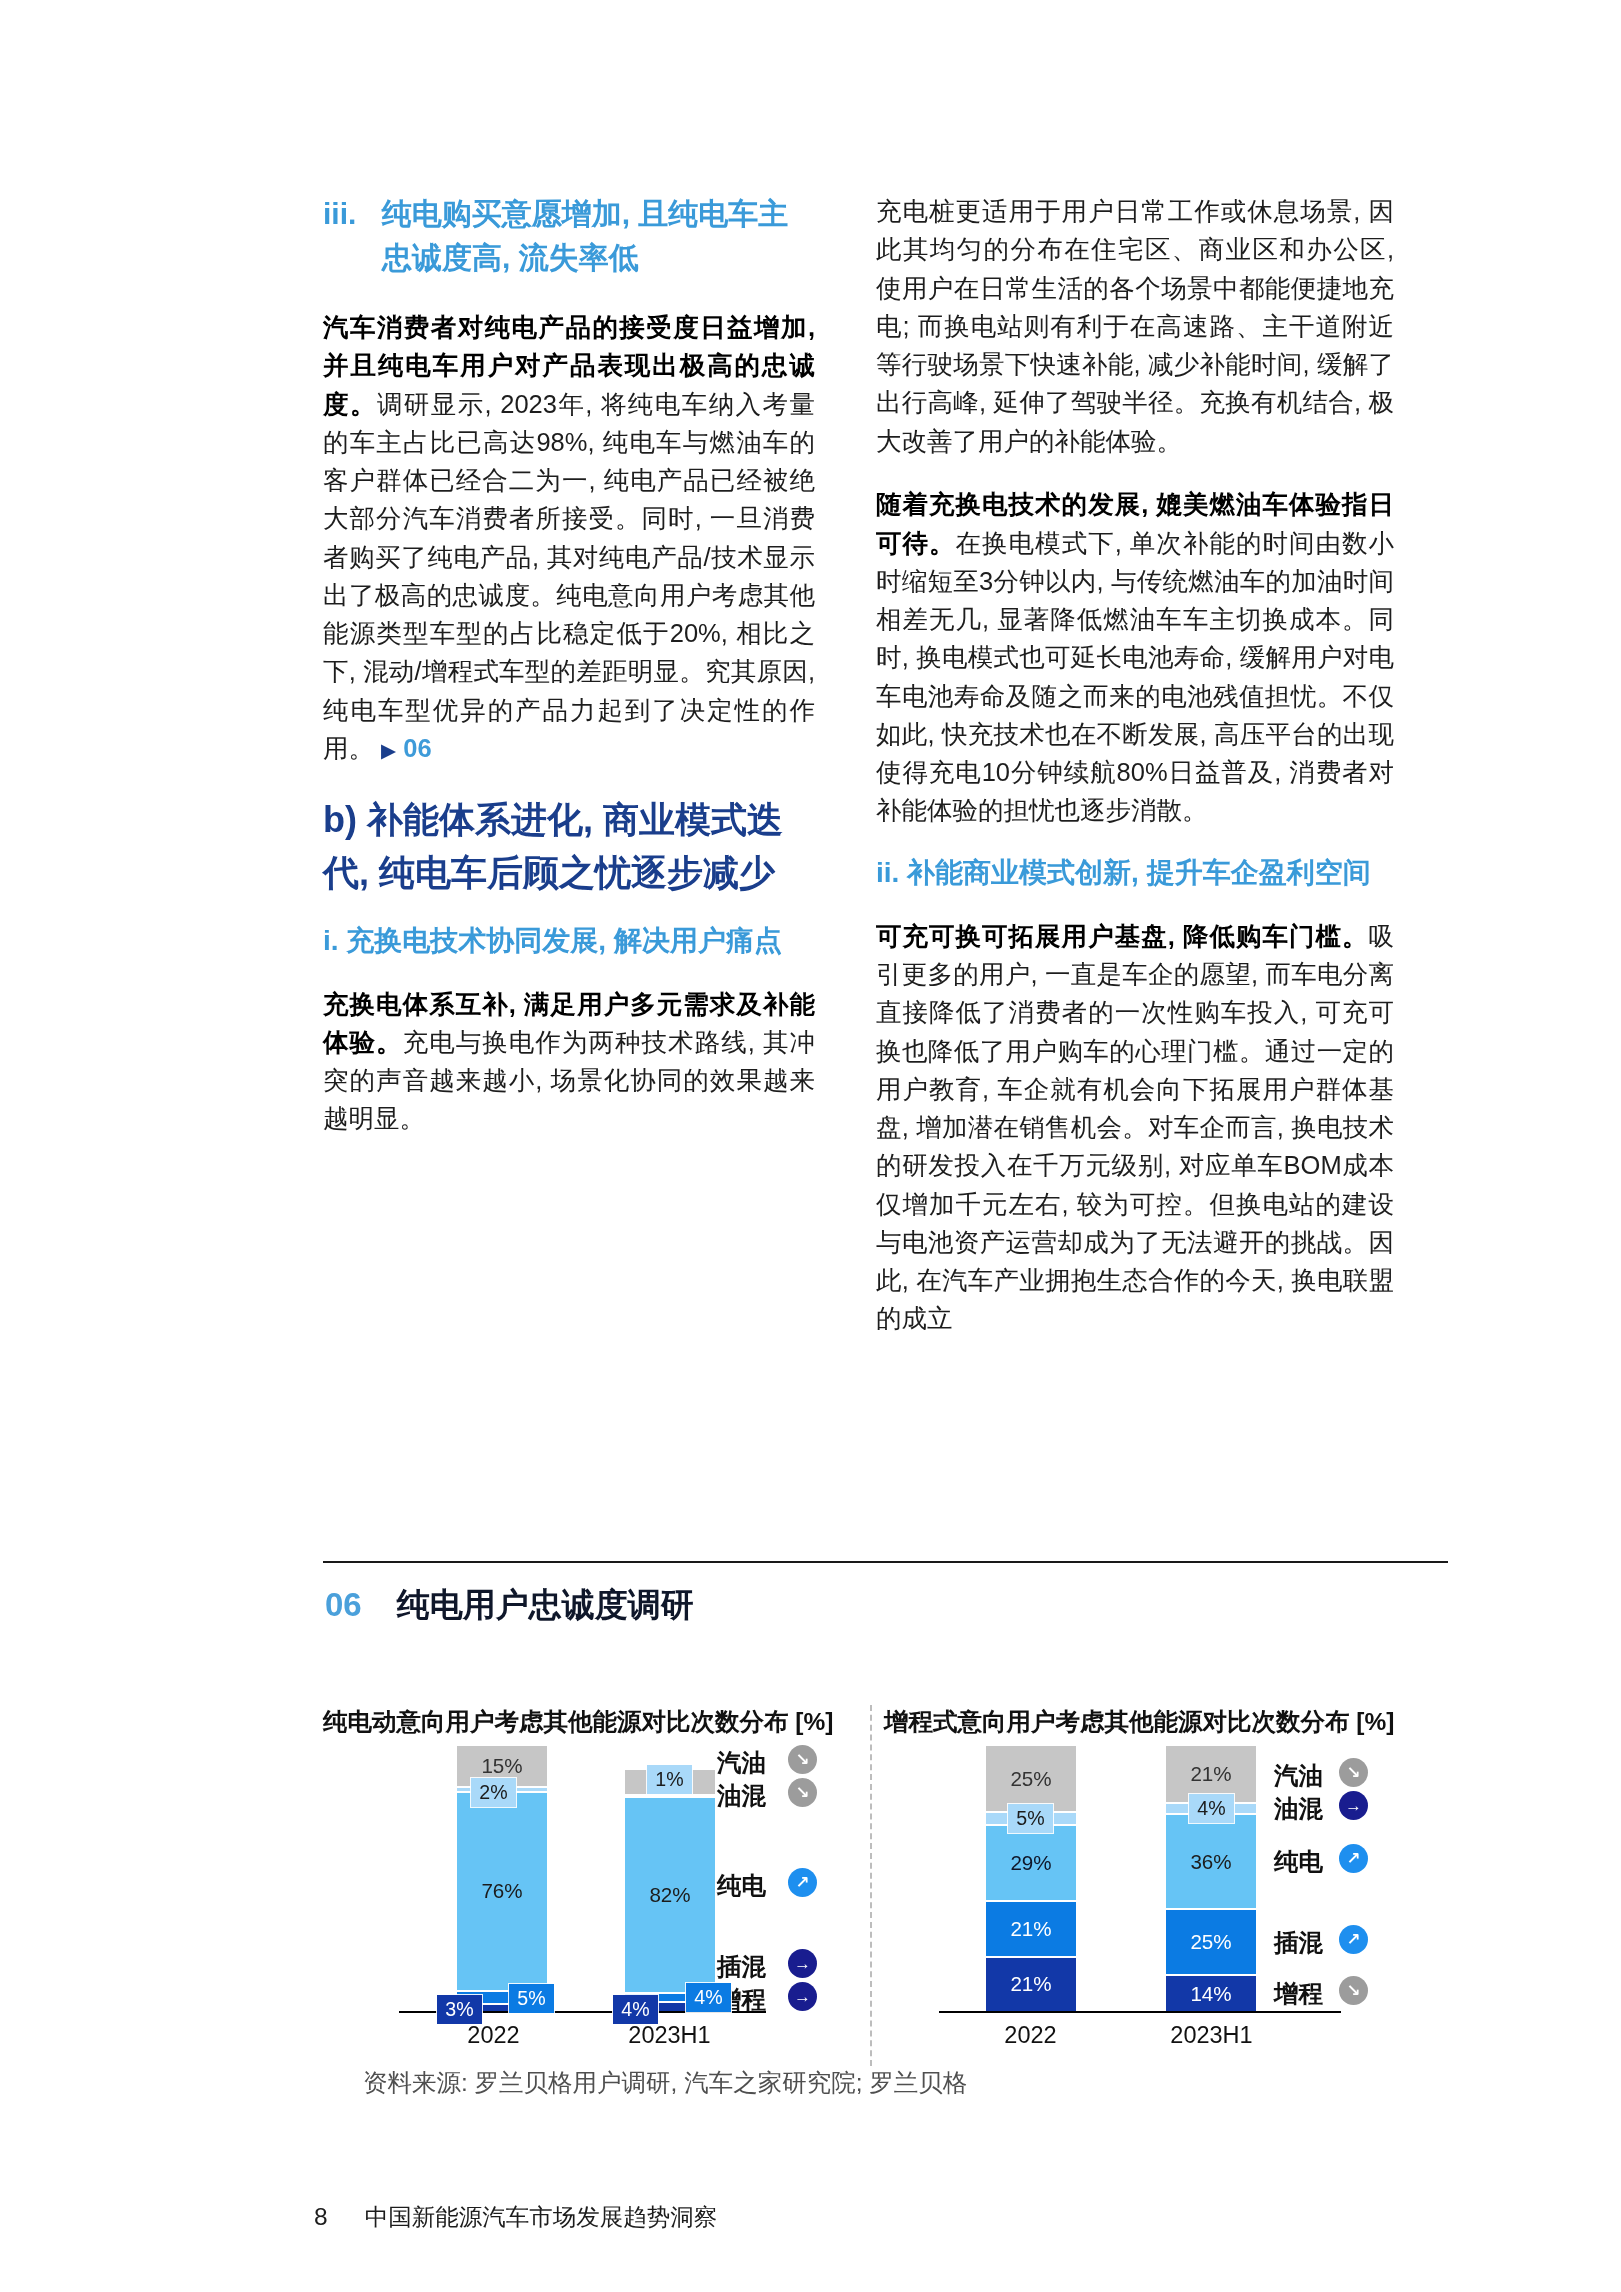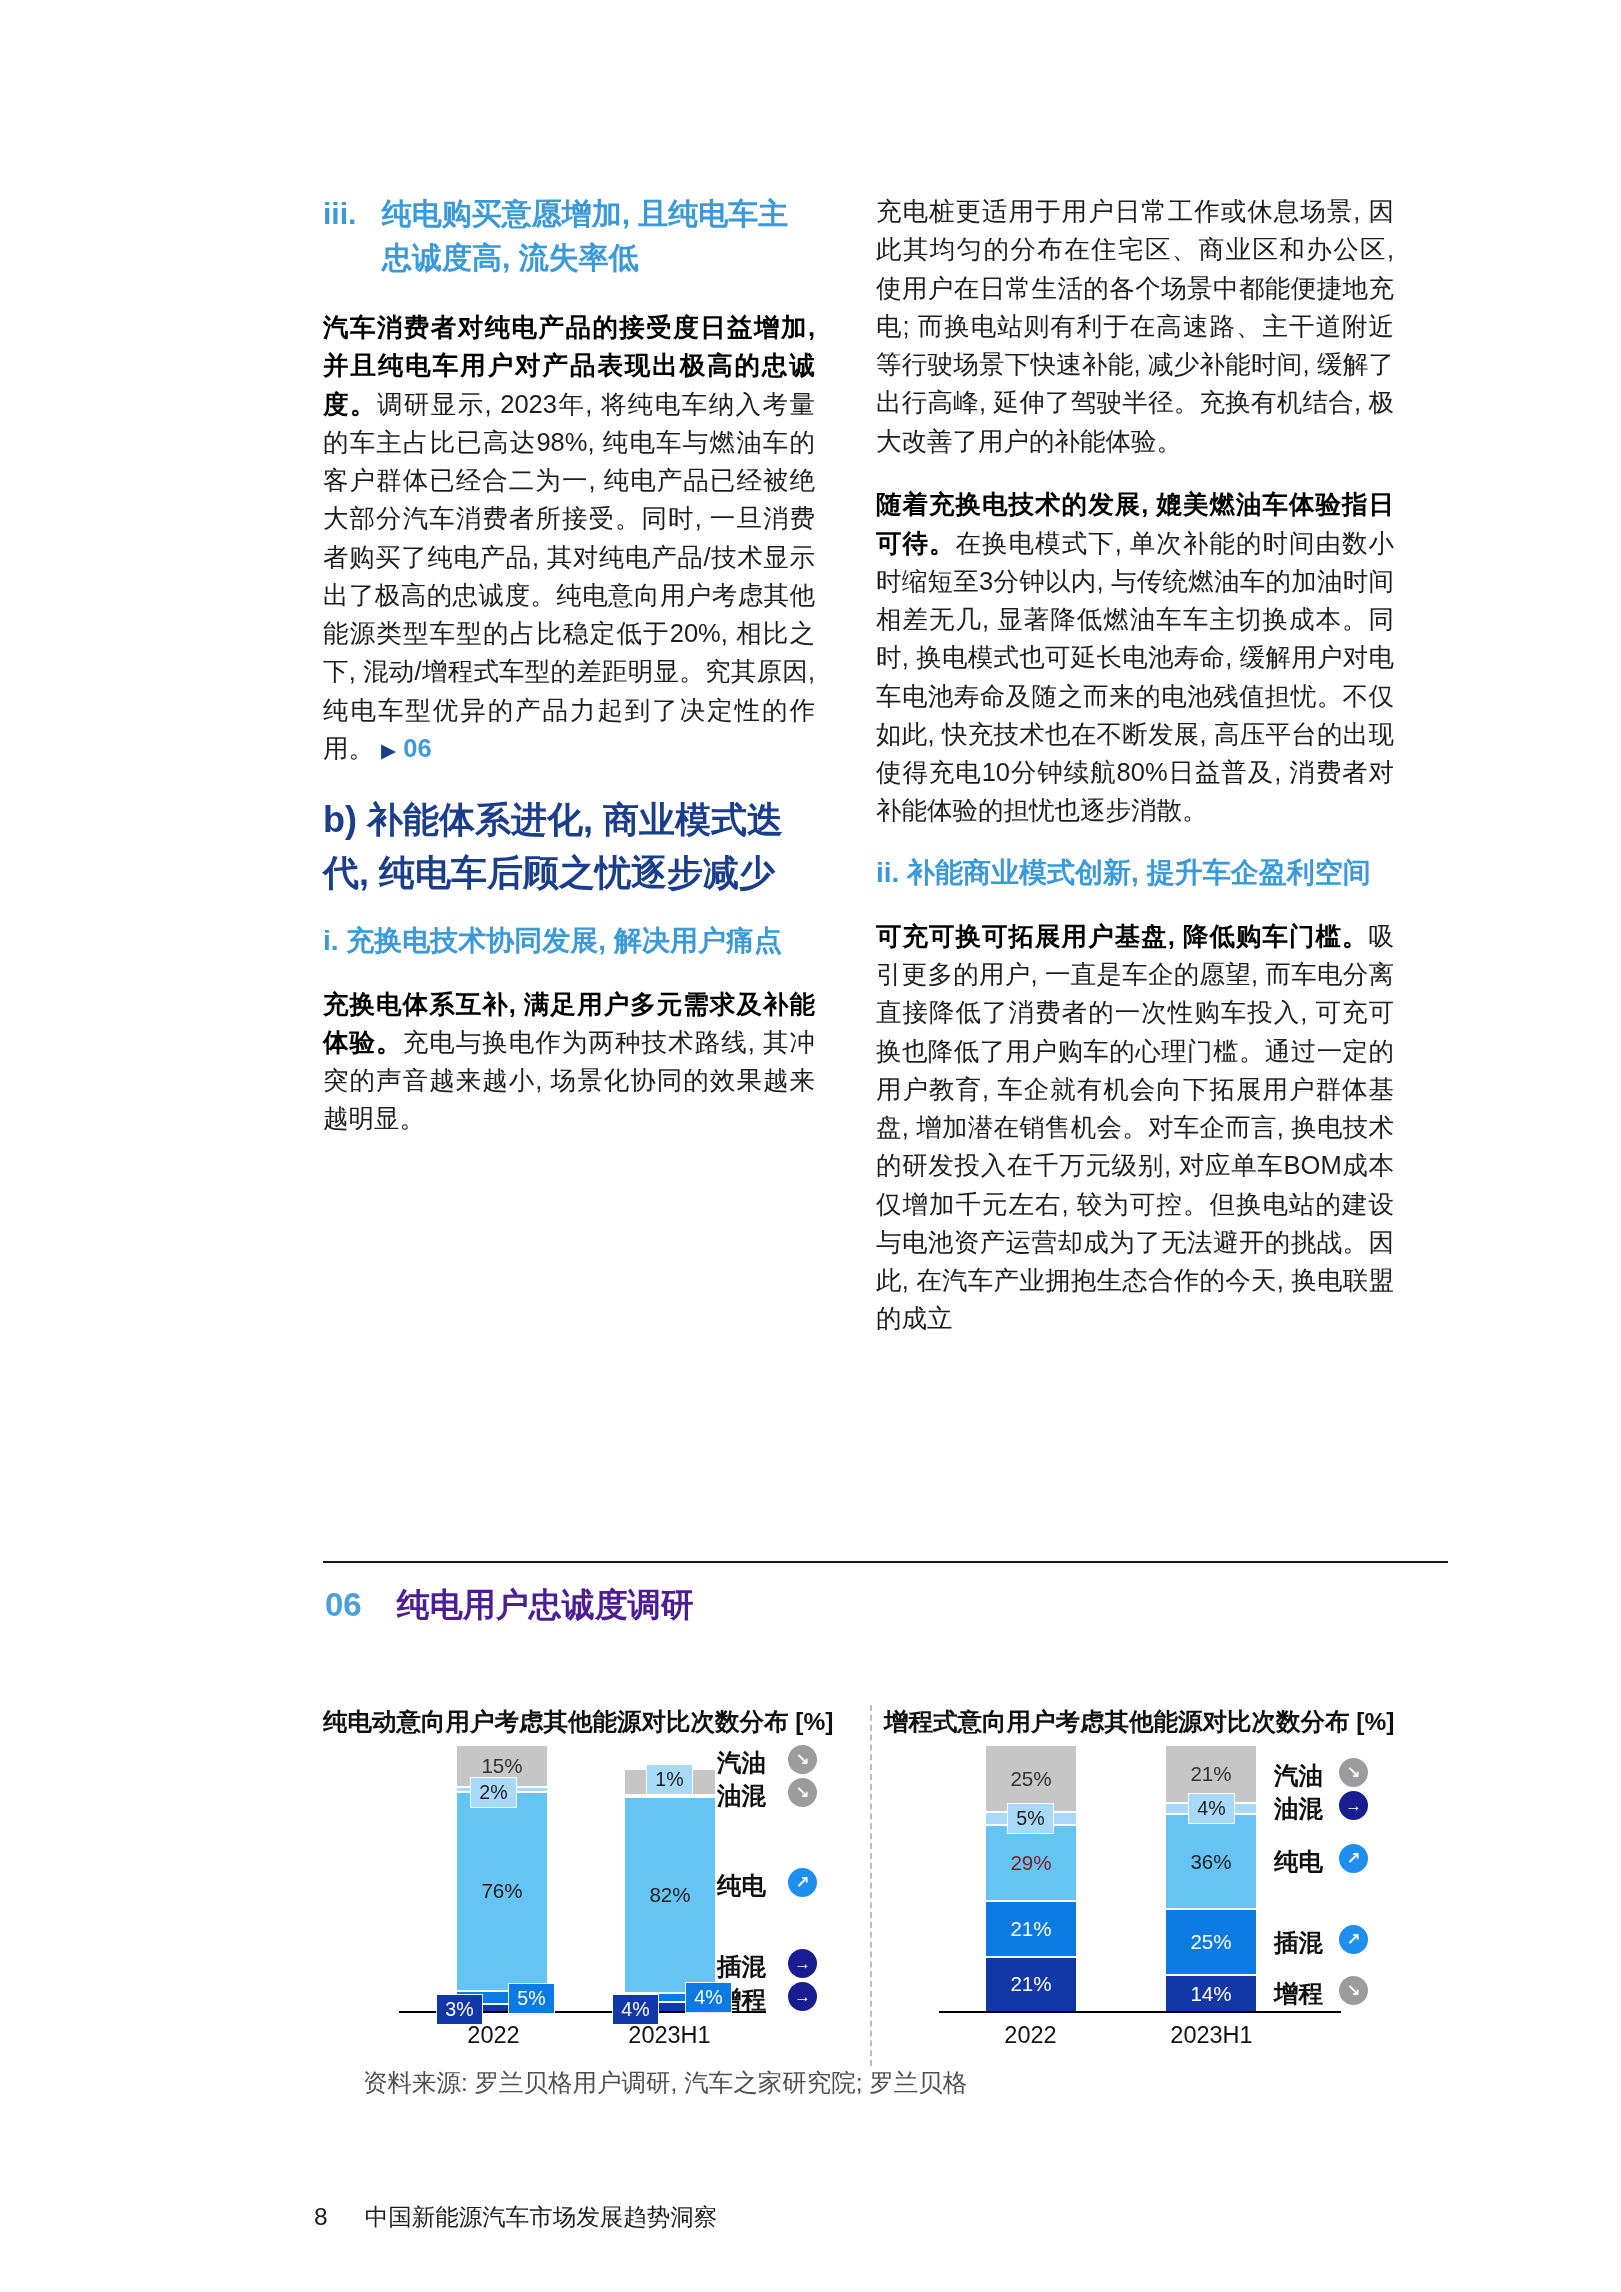--- a/index.html
+++ b/index.html
@@ -20,21 +20,21 @@
   h3.h-iii .h-marker { display:inline-block; width:45px; text-indent:0; margin-right:13.7px; }
   h2.h-b { color:#1A3E8C; font-size:36px; font-weight:700; line-height:1.48; margin:23.5px 0 23.5px 0; }
   h4.h-sub { color:#3A9AD9; font-size:28px; font-weight:700; line-height:1.3; margin:17.6px 0 25.5px 0; }
   .ref-arrow { color:#1A3E8C; font-size:19.6px; }
   .ref-num { color:#3E9BD9; font-weight:700; }
   
   .fig { position:absolute; left:323px; top:1561px; width:1125px; height:627px; }
   .fig-rule { position:absolute; left:0; top:0; width:1125px; height:2px; background:#191919; }
   .fig-head { position:absolute; left:2px; top:21.6px; display:flex; gap:35px; align-items:baseline; }
   .fig-num { color:#4AA0DB; font-size:33px; font-weight:700; }
-  .fig-title { color:#4c1d95; font-size:33px; font-weight:700; }
+  .fig-title { color:#0f172a; font-size:33px; font-weight:700; }
   .banner { position:absolute; left:0; top:78px; width:1125px; height:57px; }
   .banner-grad { position:absolute; left:243px; right:11.8px; top:0; bottom:0;
     background:linear-gradient(90deg,#CBDFF6 0%,#E2EEFA 40%,#FFFFFF 82%); }
   .banner-slash { position:absolute; top:0; height:57px; width:10.8px; background:#1149D4; transform:skewX(-14deg); }
   .bs1 { left:7.8px; } .bs2 { left:25.5px; } .bs3 { left:243px; }
   .banner-tag { position:absolute; left:45px; top:0; width:184px; height:57px; background:#1149D4; transform:skewX(-14deg); }
   .banner-tag-text { position:absolute; left:45px; top:0; width:184px; height:57px;
     display:flex; align-items:center; justify-content:center; color:#fff; font-size:28px; font-weight:700; }
   .banner-msg { position:absolute; left:286px; top:0; height:57px; line-height:57px;
     color:#1554D8; font-size:27.4px; font-weight:700; }
@@ -143,21 +143,21 @@
       <div class="chart chart-1">
         <div class="chart-title">增程式意向用户考虑其他能源对比次数分布 [%]</div>
         <div class="plot">
             <div class="axis" style="left: 55px; width: 402px;"></div>
             <div class="bar-col" style="left: 102px; width: 90px;">
               <div class="seg" style="height: 66px; background: rgb(198, 198, 198);">
                 <span class="seg-label" style="color: rgb(51, 51, 51);">25%</span>
               </div>
               <div class="seg" style="height: 13.2px; background: rgb(169, 217, 249);"></div>
               <div class="seg" style="height: 77px; background: rgb(102, 196, 245);">
-                <span class="seg-label" style="color: #7f1d1d; text-align: right;">29%</span>
+                <span class="seg-label" style="color: #0f172a; text-align: right;">29%</span>
               </div>
               <div class="seg" style="height: 56px; background: rgb(11, 123, 227);">
                 <span class="seg-label" style="color: rgb(255, 255, 255);">21%</span>
               </div>
               <div class="seg" style="height: 56px; background: rgb(18, 56, 168);">
                 <span class="seg-label" style="color: rgb(255, 255, 255);">21%</span>
               </div>
             </div>
             <div class="chip" style="background: rgb(169, 217, 249); color: rgb(28, 28, 28); left: 124px; top: 58px;">5%</div>
             <div class="cat-label" style="left: 82px; width: 129px;">2022</div>

